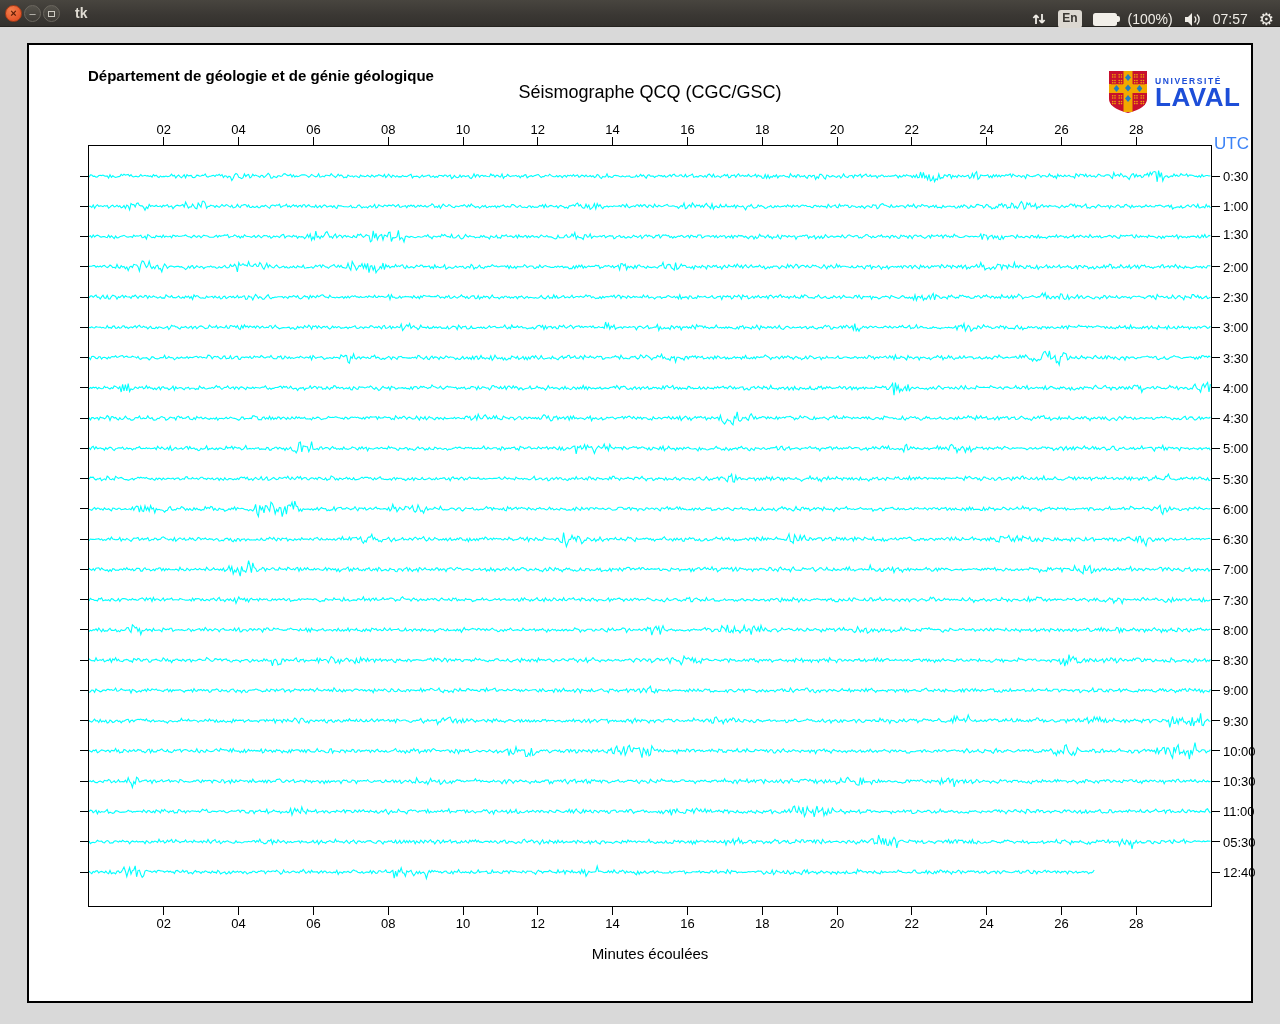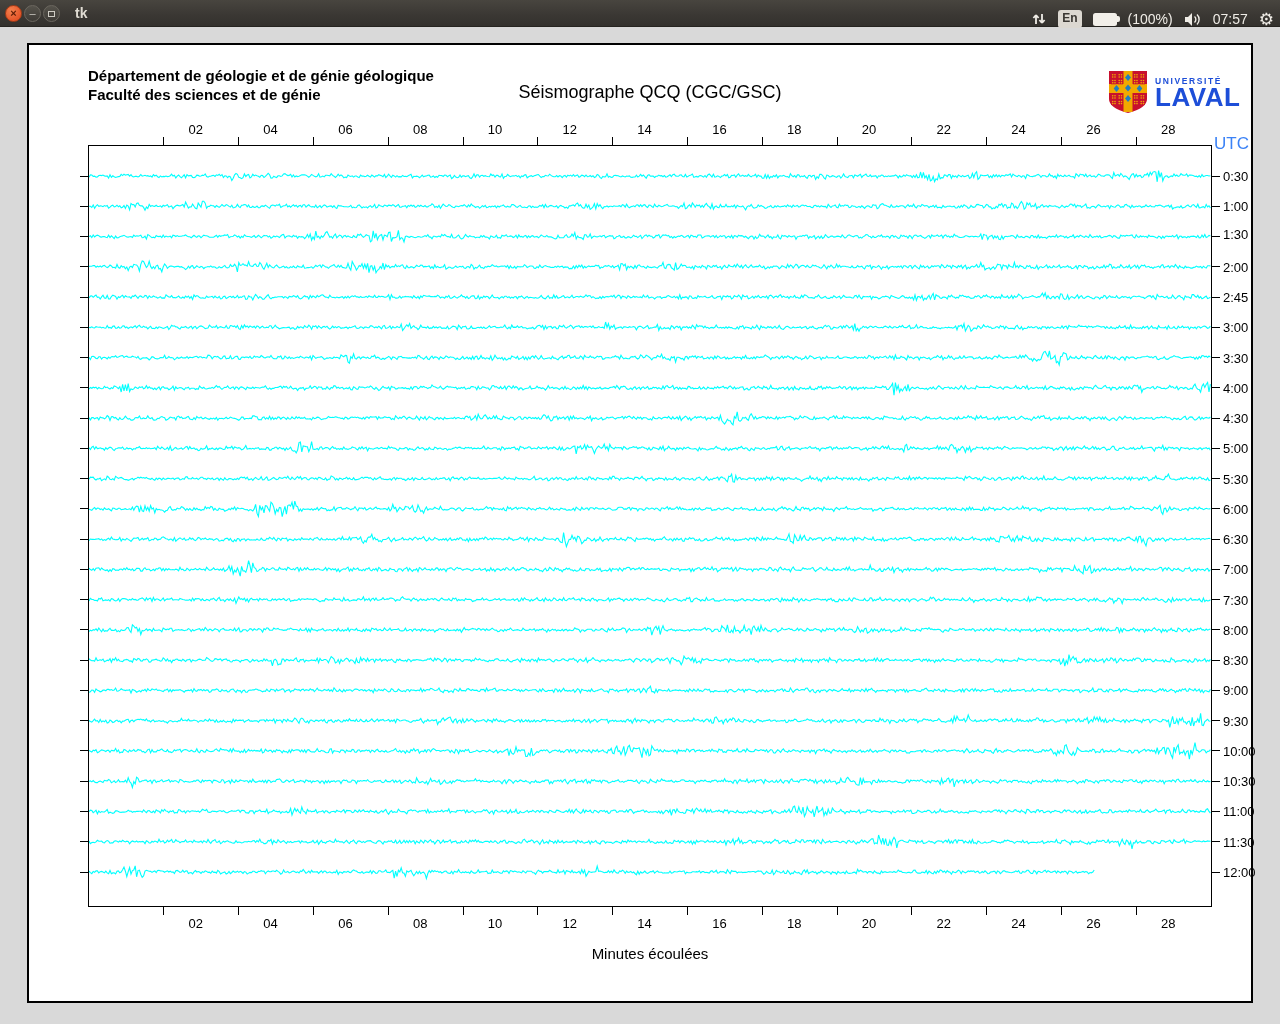--- a/index.html
+++ b/index.html
@@ -39,21 +39,21 @@
     color:#000;font-weight:bold; }
   .plot-title { position:absolute; left:421px; top:37px; width:400px;
     text-align:center; font-size:18px; color:#000; }
   .utc { position:absolute; left:1185px; top:89px; color:#3b82f6; font-size:17px; }
   .xlabel { position:absolute; left:471px; top:900px; width:300px; text-align:center;
     font-size:15px; color:#000; }
   .plot { position:absolute; left:59px; top:100px; width:1124px; height:762px;
     border:1px solid #000; background:#fff; }
   .tick { position:absolute; background:#000; }
   .xtick-label { position:absolute; width:30px; text-align:center; font-size:13px;
-    color:#000;margin-left:32px; }
+    color:#000; }
   .time-label { position:absolute; left:1194px; width:48px; font-size:13px;
     color:#000; text-align:left; }
 
   
   .logo { position:absolute; left:1079px; top:23px; width:140px; height:48px;
     display:flex; align-items:center; gap:7px; }
   .logo-text { color:#1d4ed8; }
   .logo-top { font-size:8.5px; letter-spacing:1.6px; font-weight:bold; }
   .logo-bottom { font-size:26px; letter-spacing:0.5px; line-height:0.85;
     font-weight:bold; }
@@ -88,21 +88,20 @@
       </span>
       <span>07:57</span>
       <span class="gear">⚙</span>
     </div>
   </div>
 
   <div class="canvas">
 
     <div class="hdr">
       <div>Département de géologie et de génie géologique</div>
-      <div>Faculté des sciences et de génie</div>
     </div>
 
     <div class="plot-title">Séismographe QCQ (CGC/GSC)</div>
 
     <div class="logo">
       <svg width="40" height="44" viewBox="0 0 40 44">
         <path d="M1 1 h38 v28 q0 9 -19 14 q-19 -5 -19 -14 z" fill="#c8102e"></path>
         <path d="M15.5 1 h9 v41 h-9 z M1 14 h38 v9 H1 z" fill="#f2a900"></path>
         <g fill="#1f7fc0">
           <path d="M20 4 l3 3.5 -3 3.5 -3 -3.5 z"></path>
@@ -297,21 +296,21 @@
         <div class="tick" style="position: absolute; left: 1183px; top: 160.761px; width: 8px; height: 1px;"></div>
         <div class="time-label" style="position: absolute; top: 154.261px;">1:00</div>
         <div class="tick" style="position: absolute; left: 51px; top: 191.022px; width: 8px; height: 1px;"></div>
         <div class="tick" style="position: absolute; left: 1183px; top: 191.022px; width: 8px; height: 1px;"></div>
         <div class="time-label" style="position: absolute; top: 182px;">1:30</div>
         <div class="tick" style="position: absolute; left: 51px; top: 221.283px; width: 8px; height: 1px;"></div>
         <div class="tick" style="position: absolute; left: 1183px; top: 221.283px; width: 8px; height: 1px;"></div>
         <div class="time-label" style="position: absolute; top: 214.783px;">2:00</div>
         <div class="tick" style="position: absolute; left: 51px; top: 251.543px; width: 8px; height: 1px;"></div>
         <div class="tick" style="position: absolute; left: 1183px; top: 251.543px; width: 8px; height: 1px;"></div>
-        <div class="time-label" style="position: absolute; top: 245.043px;">2:45</div>
+        <div class="time-label" style="position: absolute; top: 245.043px;">2:30</div>
         <div class="tick" style="position: absolute; left: 51px; top: 281.804px; width: 8px; height: 1px;"></div>
         <div class="tick" style="position: absolute; left: 1183px; top: 281.804px; width: 8px; height: 1px;"></div>
         <div class="time-label" style="position: absolute; top: 275.304px;">3:00</div>
         <div class="tick" style="position: absolute; left: 51px; top: 312.065px; width: 8px; height: 1px;"></div>
         <div class="tick" style="position: absolute; left: 1183px; top: 312.065px; width: 8px; height: 1px;"></div>
         <div class="time-label" style="position: absolute; top: 305.565px;">3:30</div>
         <div class="tick" style="position: absolute; left: 51px; top: 342.326px; width: 8px; height: 1px;"></div>
         <div class="tick" style="position: absolute; left: 1183px; top: 342.326px; width: 8px; height: 1px;"></div>
         <div class="time-label" style="position: absolute; top: 335.826px;">4:00</div>
         <div class="tick" style="position: absolute; left: 51px; top: 372.587px; width: 8px; height: 1px;"></div>
@@ -351,22 +350,22 @@
         <div class="tick" style="position: absolute; left: 1183px; top: 705.457px; width: 8px; height: 1px;"></div>
         <div class="time-label" style="position: absolute; top: 698.957px;">10:00</div>
         <div class="tick" style="position: absolute; left: 51px; top: 735.717px; width: 8px; height: 1px;"></div>
         <div class="tick" style="position: absolute; left: 1183px; top: 735.717px; width: 8px; height: 1px;"></div>
         <div class="time-label" style="position: absolute; top: 729.217px;">10:30</div>
         <div class="tick" style="position: absolute; left: 51px; top: 765.978px; width: 8px; height: 1px;"></div>
         <div class="tick" style="position: absolute; left: 1183px; top: 765.978px; width: 8px; height: 1px;"></div>
         <div class="time-label" style="position: absolute; top: 759.478px;">11:00</div>
         <div class="tick" style="position: absolute; left: 51px; top: 796.239px; width: 8px; height: 1px;"></div>
         <div class="tick" style="position: absolute; left: 1183px; top: 796.239px; width: 8px; height: 1px;"></div>
-        <div class="time-label" style="position: absolute; top: 789.739px;">11:30</div>
+        <div class="time-label" style="position: absolute; top: 789.739px;">05:30</div>
         <div class="tick" style="position: absolute; left: 51px; top: 826.5px; width: 8px; height: 1px;"></div>
         <div class="tick" style="position: absolute; left: 1183px; top: 826.5px; width: 8px; height: 1px;"></div>
-        <div class="time-label" style="position: absolute; top: 820px;">12:00</div>
+        <div class="time-label" style="position: absolute; top: 820px;">12:40</div>
       </div>
 
     <div class="xlabel">Minutes écoulées</div>
   </div>
 
 </div>
 
 </body></html>

